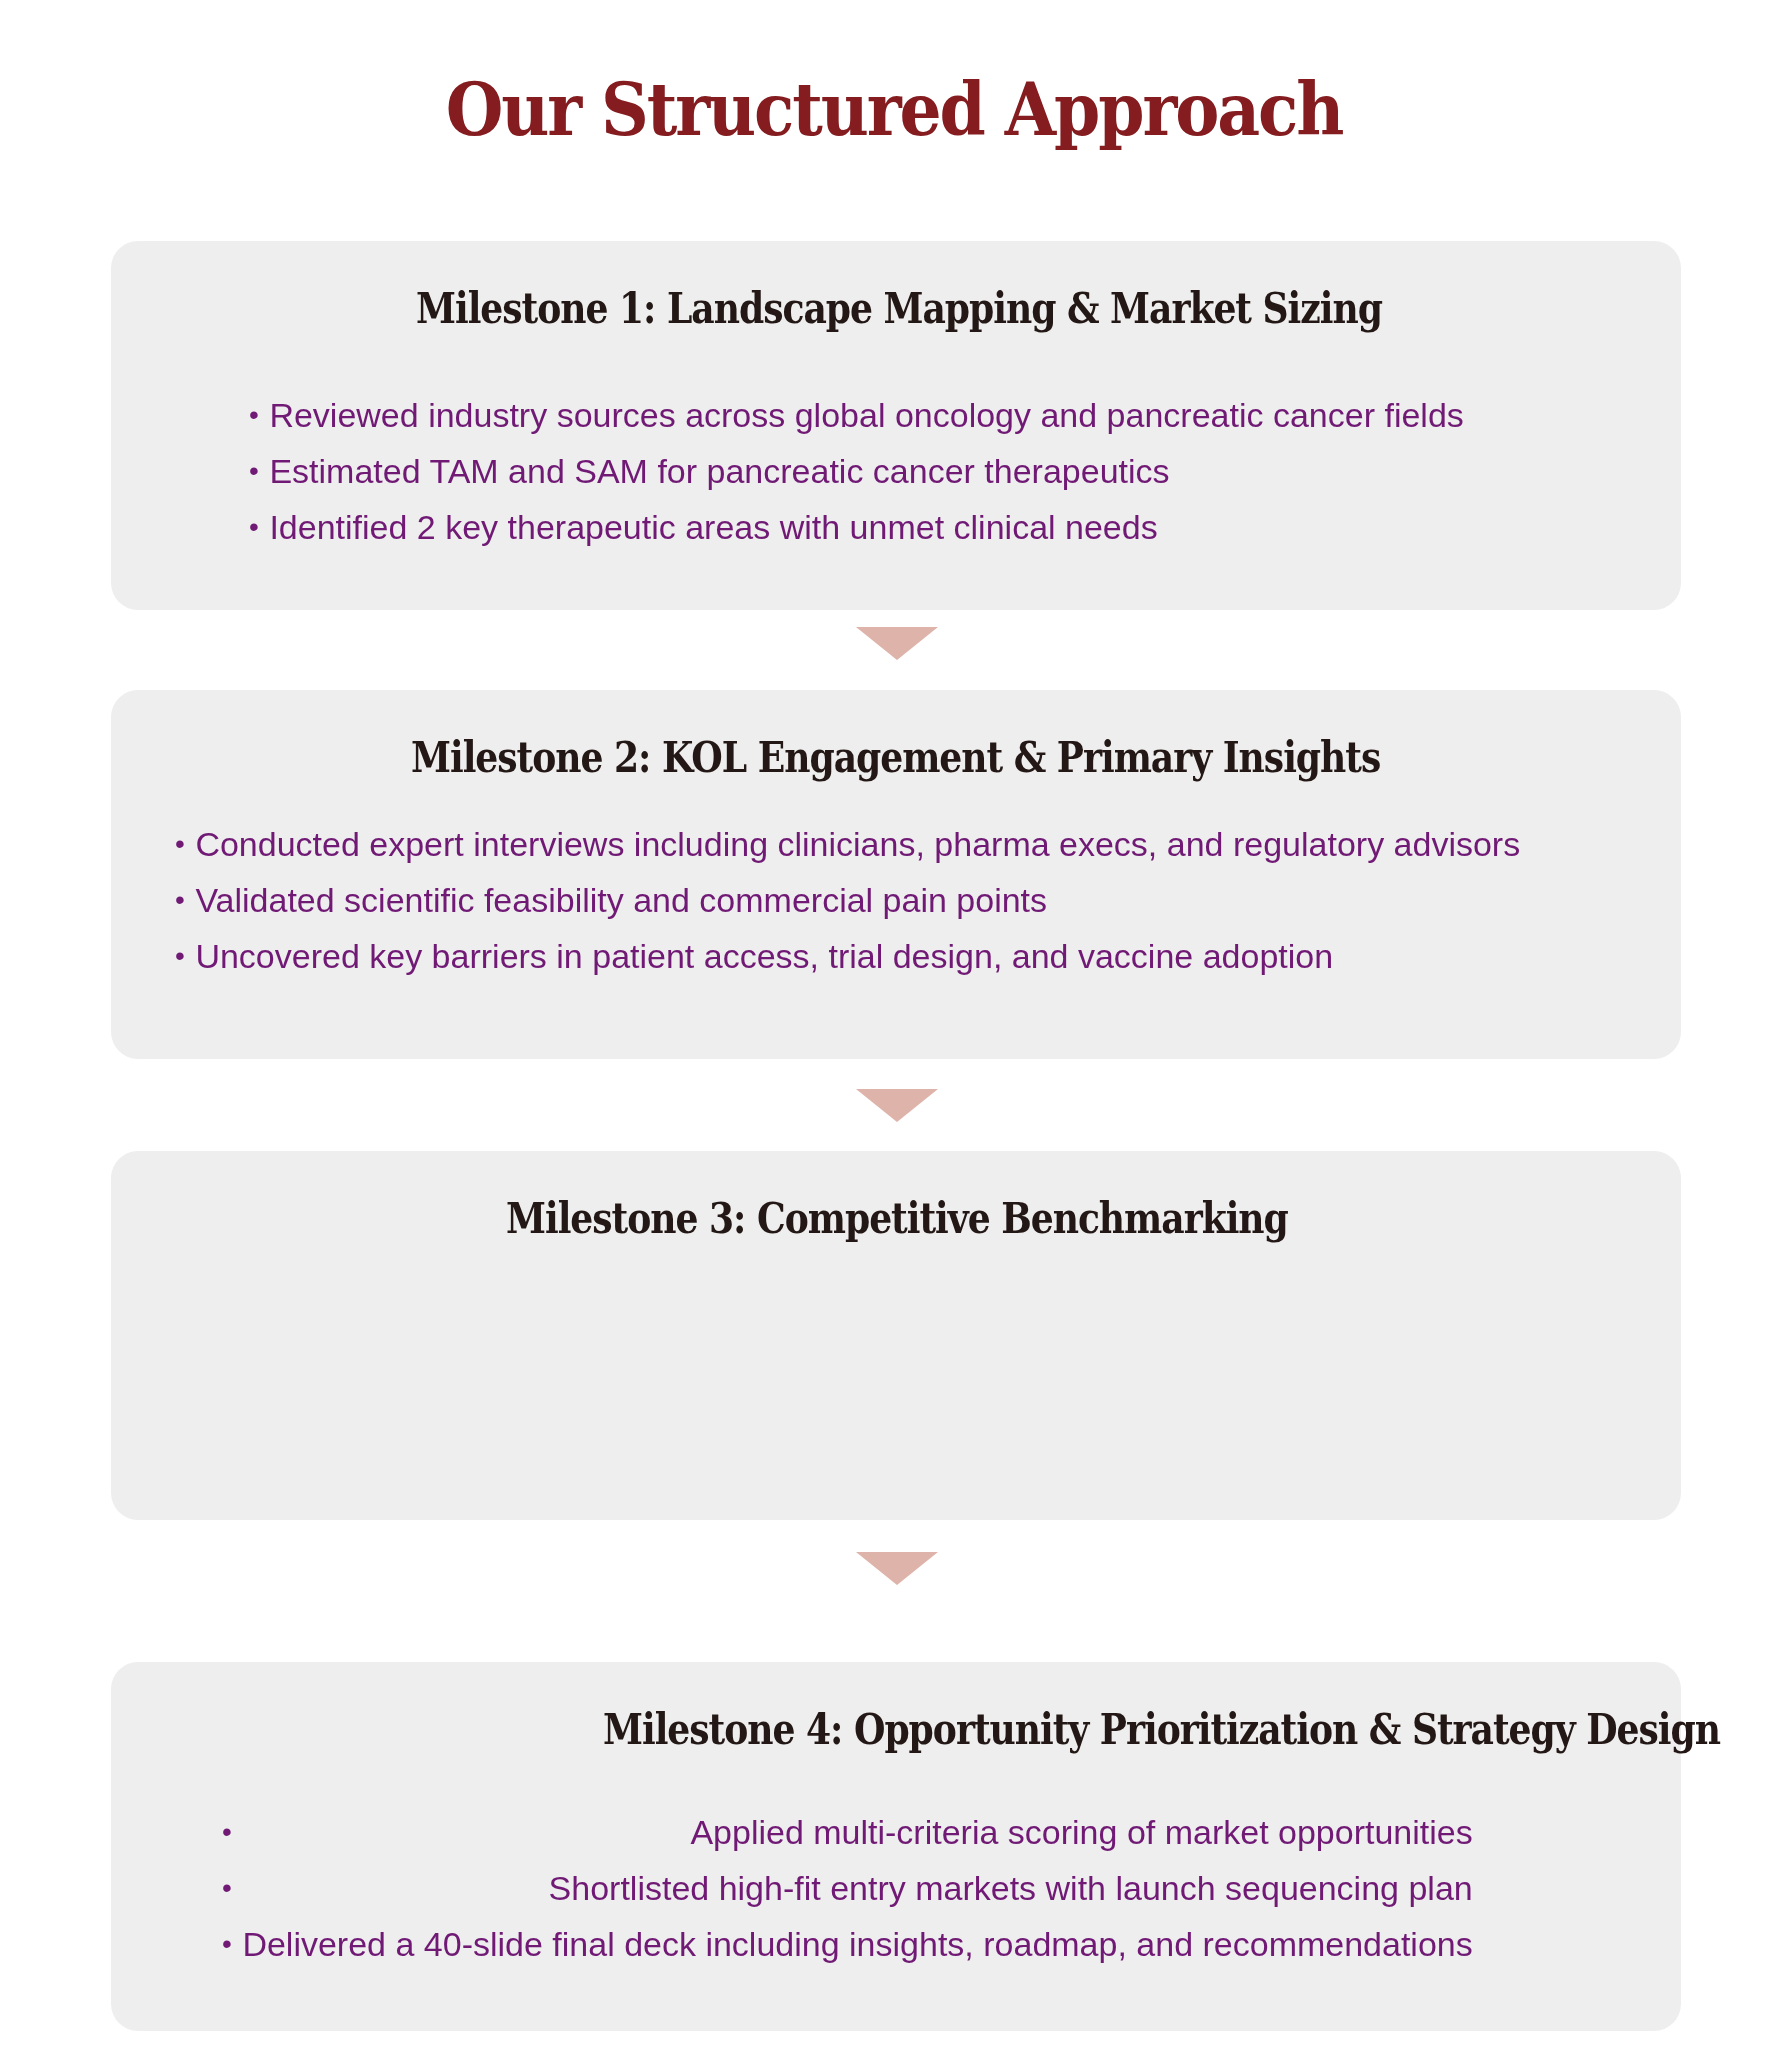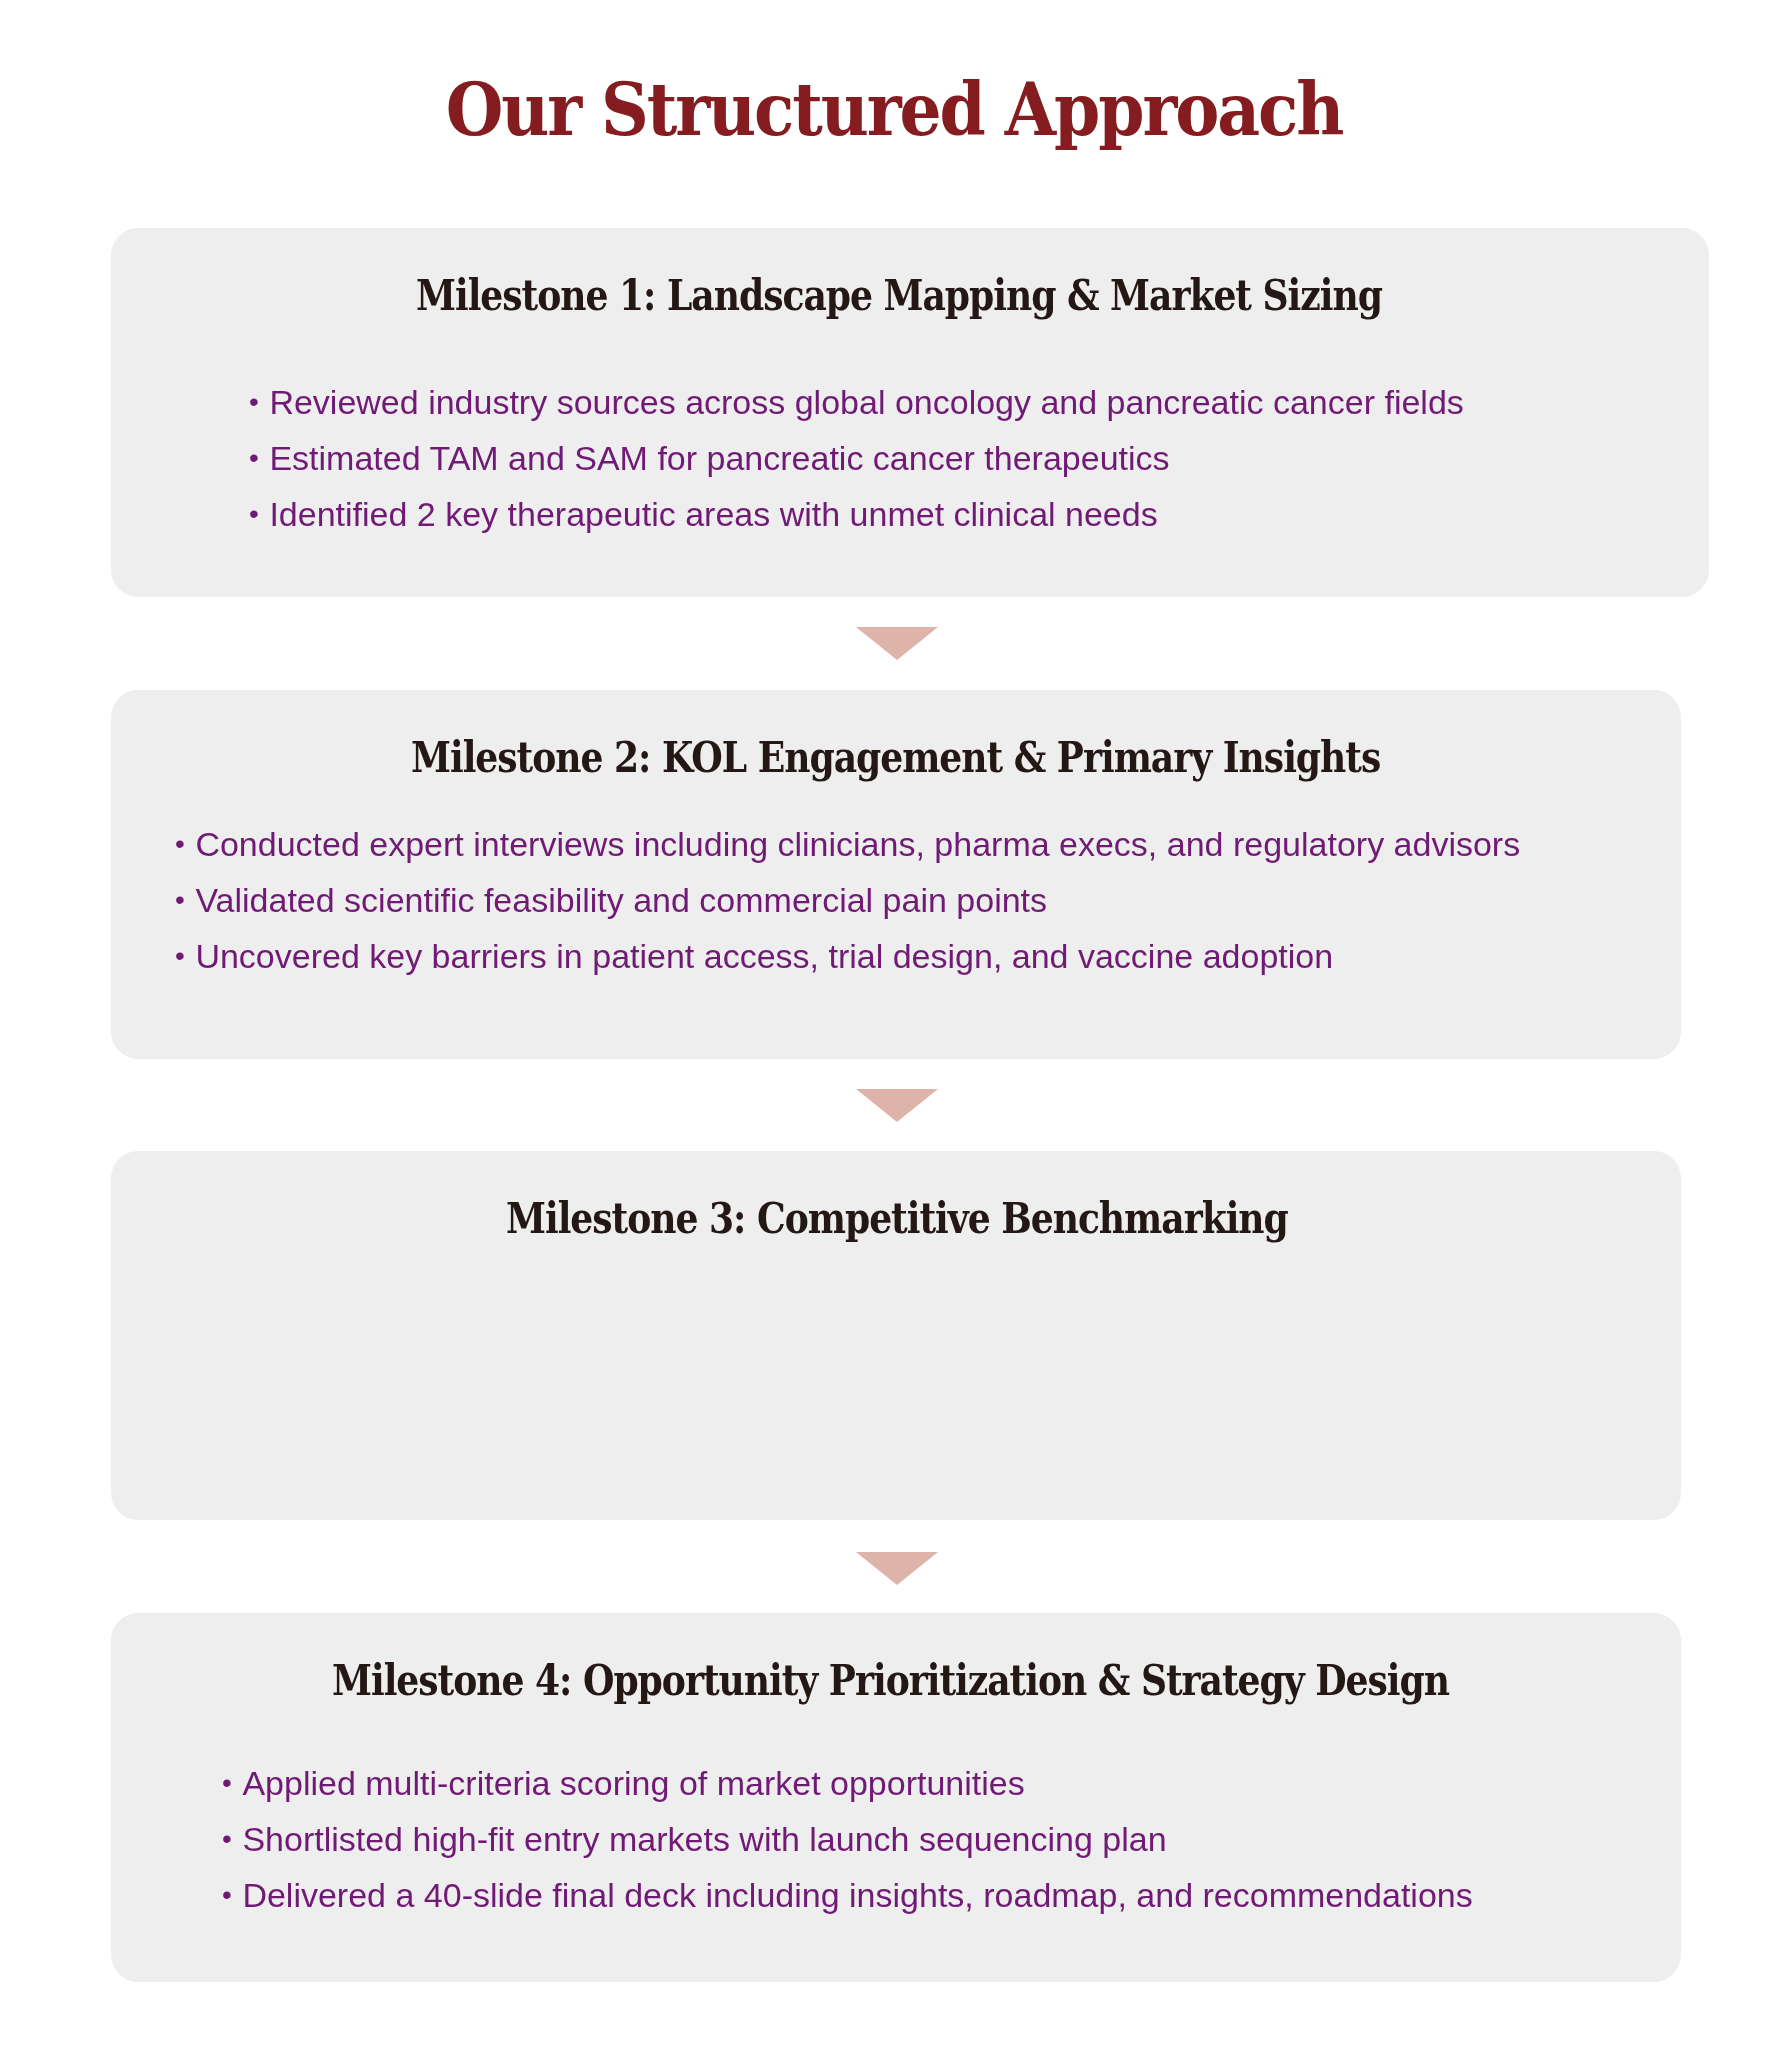--- a/index.html
+++ b/index.html
@@ -85,21 +85,21 @@
       border-left: 41px solid transparent;
       border-right: 41px solid transparent;
       border-top: 33px solid #deb3aa;
     }
   </style>
 </head>
 <body>
 
 <h1 class="page-title">Our Structured Approach</h1>
 
-<section class="card" style="top:228px;padding-left:28px;">
+<section class="card" style="top:241px;">
   <h2 class="card-heading" style="padding-left:305px;">
     <span style="transform:scaleX(0.86);">Milestone 1: Landscape Mapping &amp; Market Sizing</span>
   </h2>
   <ul class="bullets" style="left:138px; top:146px;">
     <li>Reviewed industry sources across global oncology and pancreatic cancer fields</li>
     <li>Estimated TAM and SAM for pancreatic cancer therapeutics</li>
     <li>Identified 2 key therapeutic areas with unmet clinical needs</li>
   </ul>
 </section>
 
@@ -119,21 +119,21 @@
 <div class="arrow" style="top:1089px;"></div>
 
 <section class="card" style="top:1151px;">
   <h2 class="card-heading" style="padding-left:395px;">
     <span style="transform:scaleX(0.86);">Milestone 3: Competitive Benchmarking</span>
   </h2>
 </section>
 
 <div class="arrow" style="top:1552px;"></div>
 
-<section class="card" style="top:1613px;">
+<section class="card" style="top:1662px;text-align:right;">
   <h2 class="card-heading" style="padding-left:221px;">
     <span style="transform:scaleX(0.86);">Milestone 4: Opportunity Prioritization &amp; Strategy Design</span>
   </h2>
   <ul class="bullets" style="left:111px; top:142px;">
     <li>Applied multi-criteria scoring of market opportunities</li>
     <li>Shortlisted high-fit entry markets with launch sequencing plan</li>
     <li>Delivered a 40-slide final deck including insights, roadmap, and recommendations</li>
   </ul>
 </section>
 

